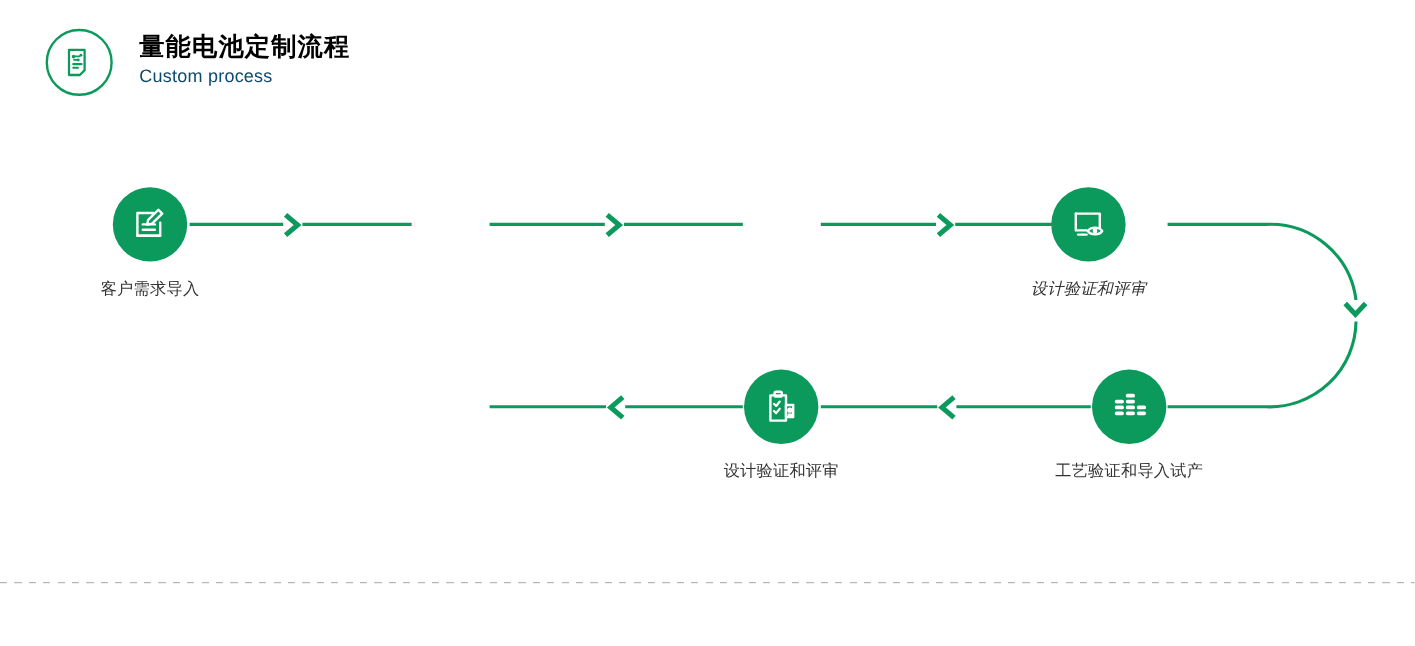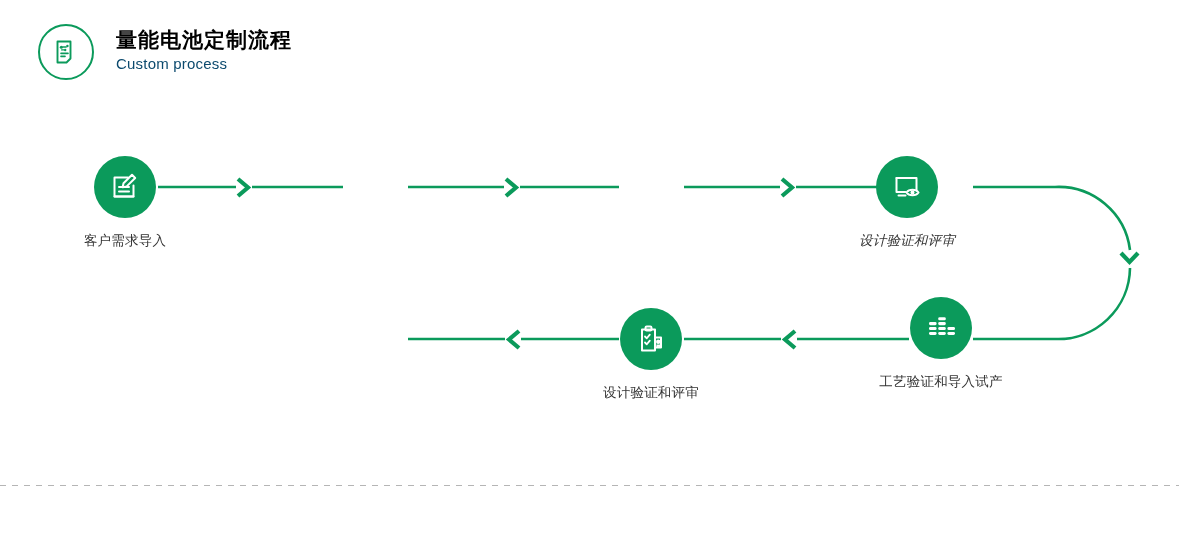--- a/index.html
+++ b/index.html
@@ -173,21 +173,21 @@
           </g>
           <g fill="#ffffff">
             <circle cx="24.2" cy="19.8" r="2.2"></circle>
             <path d="M22.4 22.6 h3.6 v3.4 l-1.8 -1.3 -1.8 1.3 z"></path>
           </g>
         </svg>
       </div>
       <div class="node-label">设计验证和评审</div>
     </div>
 
-    <div class="node" style="left:910px; top:297px; width:62px; height:62px;">
+    <div class="node" style="left:910px; top:308px; width:62px; height:62px;">
       <div class="node-circle">
         <svg width="34" height="34" viewBox="0 0 34 34" aria-hidden="true">
           <g fill="#ffffff">
 
             <rect x="14.2" y="6.2" width="7.6" height="3.1" rx="1.4"></rect>
             <rect x="14.2" y="11.1" width="7.6" height="3.1" rx="1.4"></rect>
             <rect x="14.2" y="16.0" width="7.6" height="3.1" rx="1.4"></rect>
             <rect x="14.2" y="20.9" width="7.6" height="3.1" rx="1.4"></rect>
 
             <rect x="5.0" y="11.1" width="7.6" height="3.1" rx="1.4"></rect>

